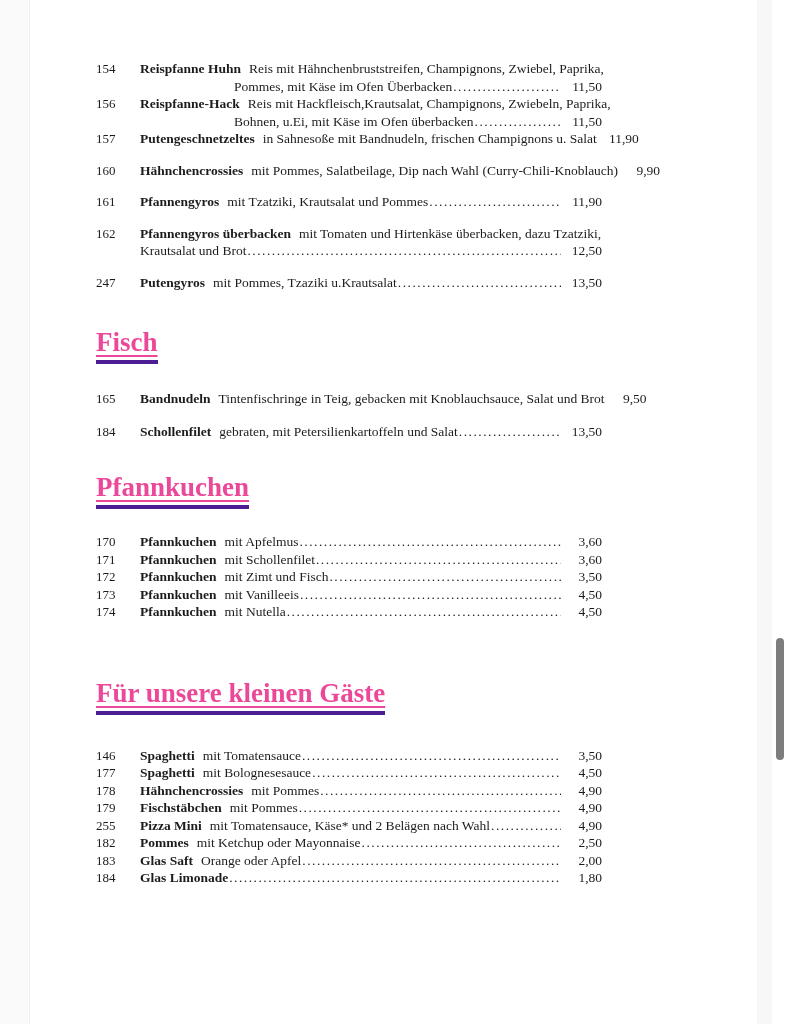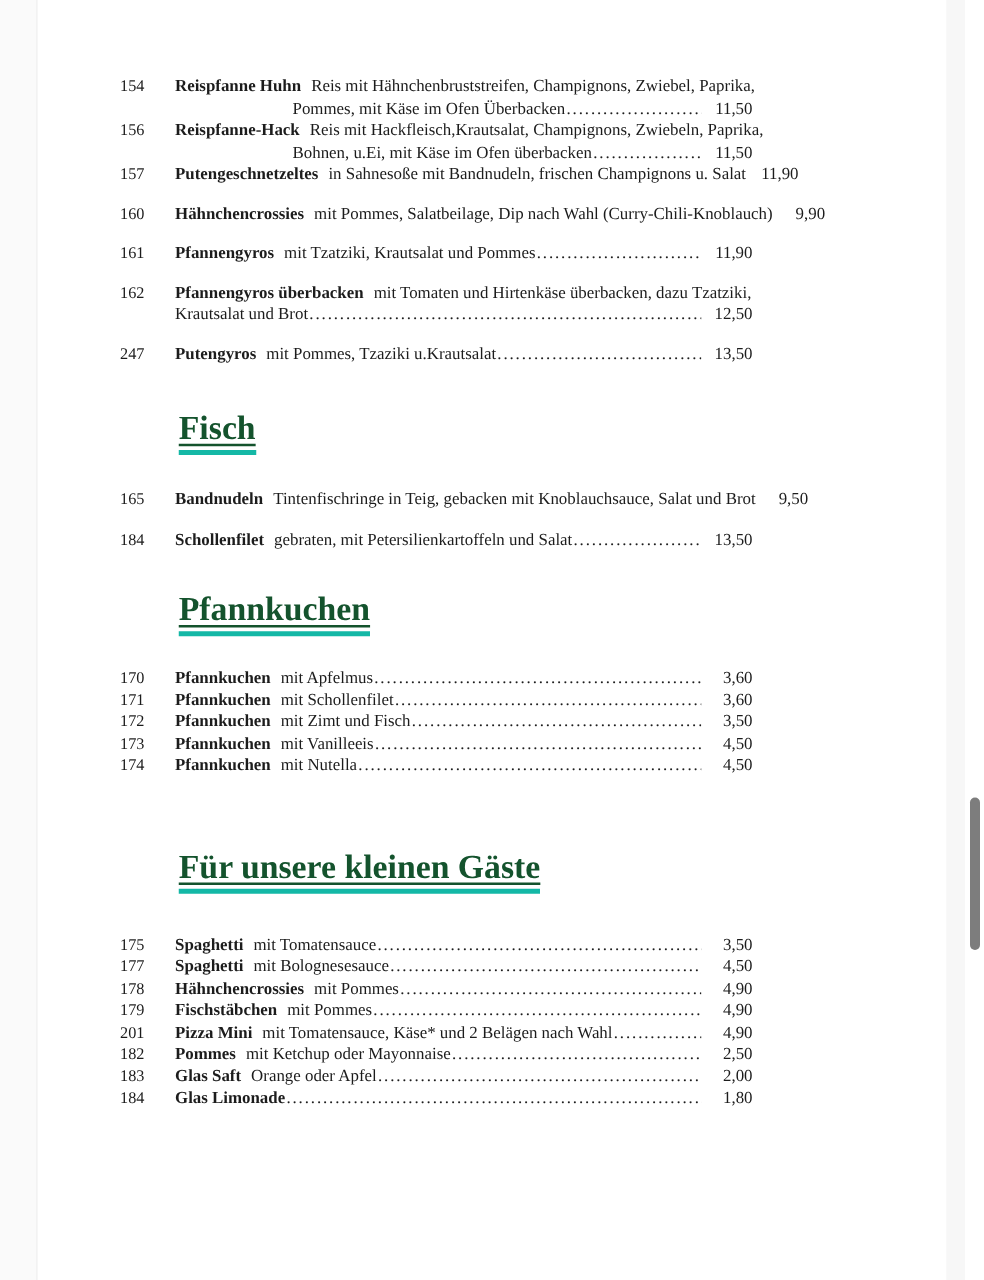--- a/index.html
+++ b/index.html
@@ -34,27 +34,26 @@
     font-family: Liberation Serif, serif;
   }
   .heading {
     font-size: 27px;
     line-height: 32px;
     font-weight: bold;
     margin: 0;
   }
   .heading .htext {
     display: inline-block;
-    color: #14532d;
+    color: #ec4899;
     text-decoration: underline;
     text-decoration-thickness: 2px;
     text-underline-offset: 4px;
-    border-bottom: 4px solid #14b8a6;
+    border-bottom: 4px solid #4c1d95;
     padding-bottom: 2px;
-    margin-left: 47px;
   }
   .section-fisch .heading       { margin: 35px 0 26px; }
   .section-pfannkuchen .heading { margin: 31px 0 24px; }
   .section-kids .heading        { margin: 56px 0 32px; }
 
   .item { margin-bottom: 0; }
   .section-main .items .item  { margin-bottom: 14px; }
   .section-main .items .item:nth-child(1),
   .section-main .items .item:nth-child(2) { margin-bottom: 0; }
   .section-fisch .items .item { margin-bottom: 15px; }
@@ -232,21 +231,21 @@
             <span class="price">4,50</span>
           </div>
         </div>
       </div>
     </div>
     <div class="section section-kids">
       <h2 class="heading"><span class="htext">Für unsere kleinen Gäste</span></h2>
       <div class="items">
         <div class="item">
           <div class="line l1">
-            <span class="num">175</span>
+            <span class="num">146</span>
             <span class="name">Spaghetti</span>
             <span class="desc">mit Tomatensauce</span>
             <span class="dots">............................................................................................................................................................................................................................................................................................................</span>
             <span class="price">3,50</span>
           </div>
         </div>
         <div class="item">
           <div class="line l1">
             <span class="num">177</span>
             <span class="name">Spaghetti</span>
@@ -268,21 +267,21 @@
           <div class="line l1">
             <span class="num">179</span>
             <span class="name">Fischstäbchen</span>
             <span class="desc">mit Pommes</span>
             <span class="dots">............................................................................................................................................................................................................................................................................................................</span>
             <span class="price">4,90</span>
           </div>
         </div>
         <div class="item">
           <div class="line l1">
-            <span class="num">201</span>
+            <span class="num">255</span>
             <span class="name">Pizza Mini</span>
             <span class="desc">mit Tomatensauce, Käse* und 2 Belägen nach Wahl</span>
             <span class="dots">............................................................................................................................................................................................................................................................................................................</span>
             <span class="price">4,90</span>
           </div>
         </div>
         <div class="item">
           <div class="line l1">
             <span class="num">182</span>
             <span class="name">Pommes</span>

